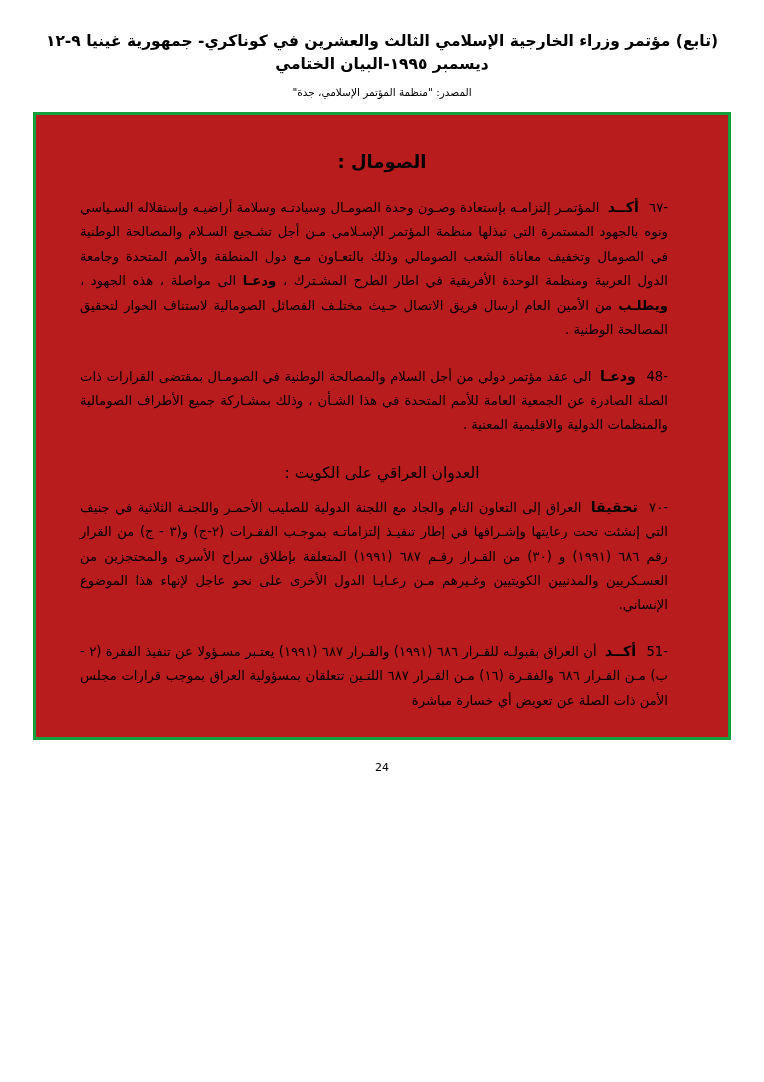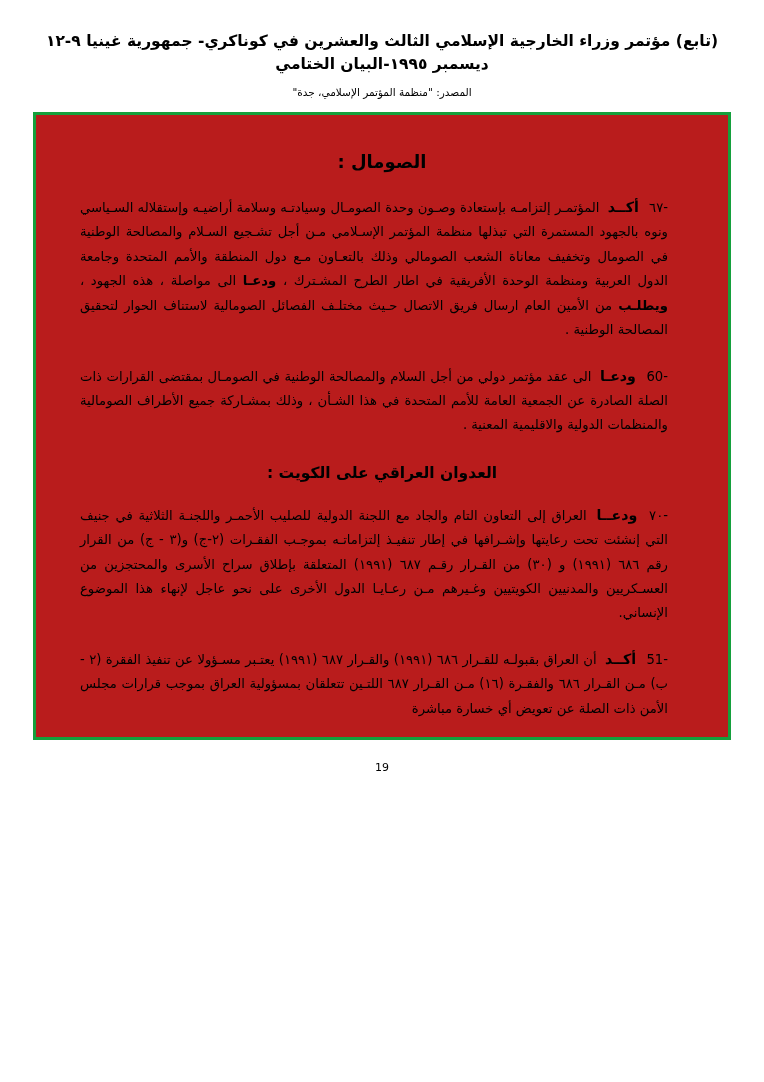--- a/index.html
+++ b/index.html
@@ -56,22 +56,22 @@
   .section-title {
     text-align: center;
     font-size: 18px;
     font-weight: bold;
     margin: 6px 0 22px 0;
     letter-spacing: 0.5px;
   }
   .section-title-2 {
     text-align: center;
     font-size: 15.5px;
-    font-weight: bold;
-    margin: 26px 0 20px 0;
+    font-weight: normal;
+    margin: 26px 0 12px 0;
     letter-spacing: 0.3px;
   }
   .para {
     font-size: 13.2px;
     line-height: 1.85;
     text-align: justify;
     text-justify: inter-word;
     margin: 0 16px 20px 0;
     direction: rtl;
   }
@@ -115,38 +115,38 @@
         <span class="num">-٦٧</span>
         <span class="lead">أكــد</span>
         <span>المؤتمـر إلتزامـه بإستعادة وصـون وحدة الصومـال وسيادتـه وسلامة أراضيـه وإستقلاله السـياسي ونوه بالجهود المستمرة التي تبذلها منظمة المؤتمر الإسـلامي مـن أجل تشـجيع السـلام والمصالحة الوطنية في الصومال وتخفيف معاناة الشعب الصومالي وذلك بالتعـاون مـع دول المنطقة والأمم المتحدة وجامعة الدول العربية ومنظمة الوحدة الأفريقية في اطار الطرح المشـتر‌ك ،</span>
         <span class="emph">ودعـا</span>
         <span>الى مواصلة ، هذه الجهود ،</span>
         <span class="emph">ويطلـب</span>
         <span>من الأمين العام ارسال فريق الاتصال حـيث مختلـف الفصائل الصومالية لاستناف الحوار لتحقيق المصالحة الوطنية .</span>
       </p>
 
       <p class="para">
-        <span class="num">-60</span>
+        <span class="num">-48</span>
         <span class="lead">ودعـا</span>
         <span>الى عقد مؤتمر دولي من أجل السلام والمصالحة الوطنية في الصومـال بمقتضى القرارات ذات الصلة الصادرة عن الجمعية العامة للأمم المتحدة في هذا الشـأن ، وذلك بمشـاركة جميع الأطراف الصومالية والمنظمات الدولية والاقليمية المعنية .</span>
       </p>
 
       <div class="section-title-2">العدوان العراقي على الكويت :</div>
 
 
       <p class="para">
         <span class="num">-٧٠</span>
-        <span class="lead">ودعــا</span>
+        <span class="lead">تحقيقا</span>
         <span>العراق إلى التعاون التام والجاد مع اللجنة الدولية للصليب الأحمـر واللجنـة الثلاثية في جنيف التي إنشئت تحت رعايتها وإشـرافها في إطار تنفيـذ إلتزاماتـه بموجـب الفقـرات (٢-ج) و(٣ - ج) من القرار رقم ٦٨٦ (١٩٩١) و (٣٠) من القـرار رقـم ٦٨٧ (١٩٩١) المتعلقة بإطلاق سراح الأسرى والمحتجزين من العسـكريين والمدنيين الكويتيين وغـيرهم مـن رعـايـا الدول الأخرى على نحو عاجل لإنهاء هذا الموضوع الإنساني.</span>
       </p>
 
       <p class="para">
         <span class="num">-51</span>
         <span class="lead">أكــد</span>
         <span>أن العراق بقبولـه للقـرار ٦٨٦ (١٩٩١) والقـرار ٦٨٧ (١٩٩١) يعتـبر مسـؤولا عن تنفيذ الفقرة (٢ - ب) مـن القـرار ٦٨٦ والفقـرة (١٦) مـن القـرار ٦٨٧ اللتـين تتعلقان بمسؤولية العراق بموجب قرارات مجلس الأمن ذات الصلة عن تعويض أي خسارة مباشرة</span>
       </p>
 
     </div>
   </div>
 
-  <div class="page-number">19</div>
+  <div class="page-number">24</div>
 
 </div>
 
 </body></html>

